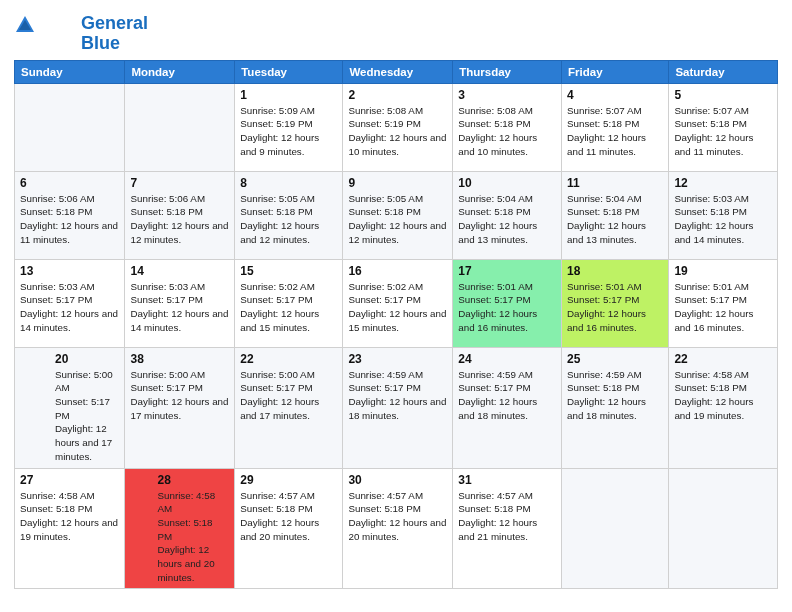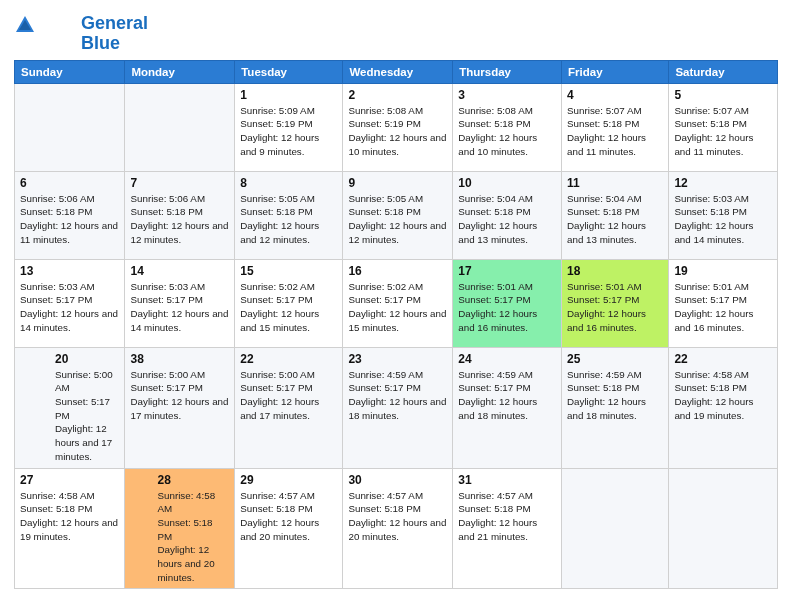--- a/index.html
+++ b/index.html
@@ -300,21 +300,21 @@
 Daylight: 12 hours and 19 minutes.</div>
           </td>
         </tr>
         <tr>
           <td style="background: rgb(255, 255, 255);">
             <div class="day-number">27</div>
             <div class="day-info" style="white-space: pre-line;">Sunrise: 4:58 AM
 Sunset: 5:18 PM
 Daylight: 12 hours and 19 minutes.</div>
           </td>
-          <td style="background: #fdba74; padding-left: 32px;">
+          <td style="background: #ef4444; padding-left: 32px;">
             <div class="day-number">28</div>
             <div class="day-info" style="white-space: pre-line;">Sunrise: 4:58 AM
 Sunset: 5:18 PM
 Daylight: 12 hours and 20 minutes.</div>
           </td>
           <td style="background: rgb(255, 255, 255);">
             <div class="day-number">29</div>
             <div class="day-info" style="white-space: pre-line;">Sunrise: 4:57 AM
 Sunset: 5:18 PM
 Daylight: 12 hours and 20 minutes.</div>

